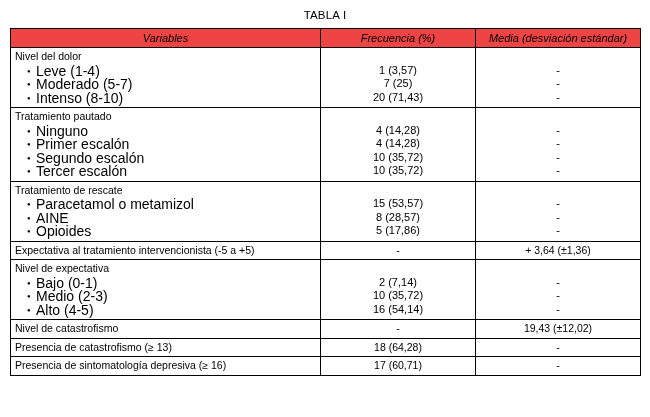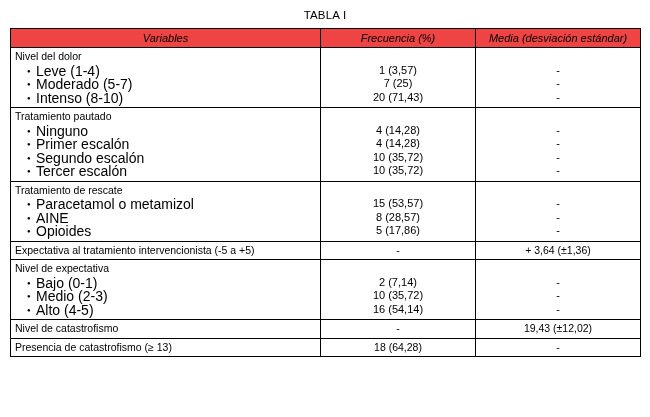--- a/index.html
+++ b/index.html
@@ -262,16 +262,21 @@
       <tr class="single rowline">
         <td class="lbl">Nivel de catastrofismo</td>
         <td class="val">-</td>
         <td class="val2">19,43 (±12,02)</td>
       </tr>
       <tr class="single rowline">
         <td class="lbl">Presencia de catastrofismo (≥ 13)</td>
         <td class="val">18 (64,28)</td>
         <td class="val2">-</td>
       </tr>
+      <tr class="single rowline">
+        <td class="lbl">Presencia de sintomatología depresiva (≥ 16)</td>
+        <td class="val">17 (60,71)</td>
+        <td class="val2">-</td>
+      </tr>
 
     </tbody>
   </table>
 </div>
 
 </body></html>

